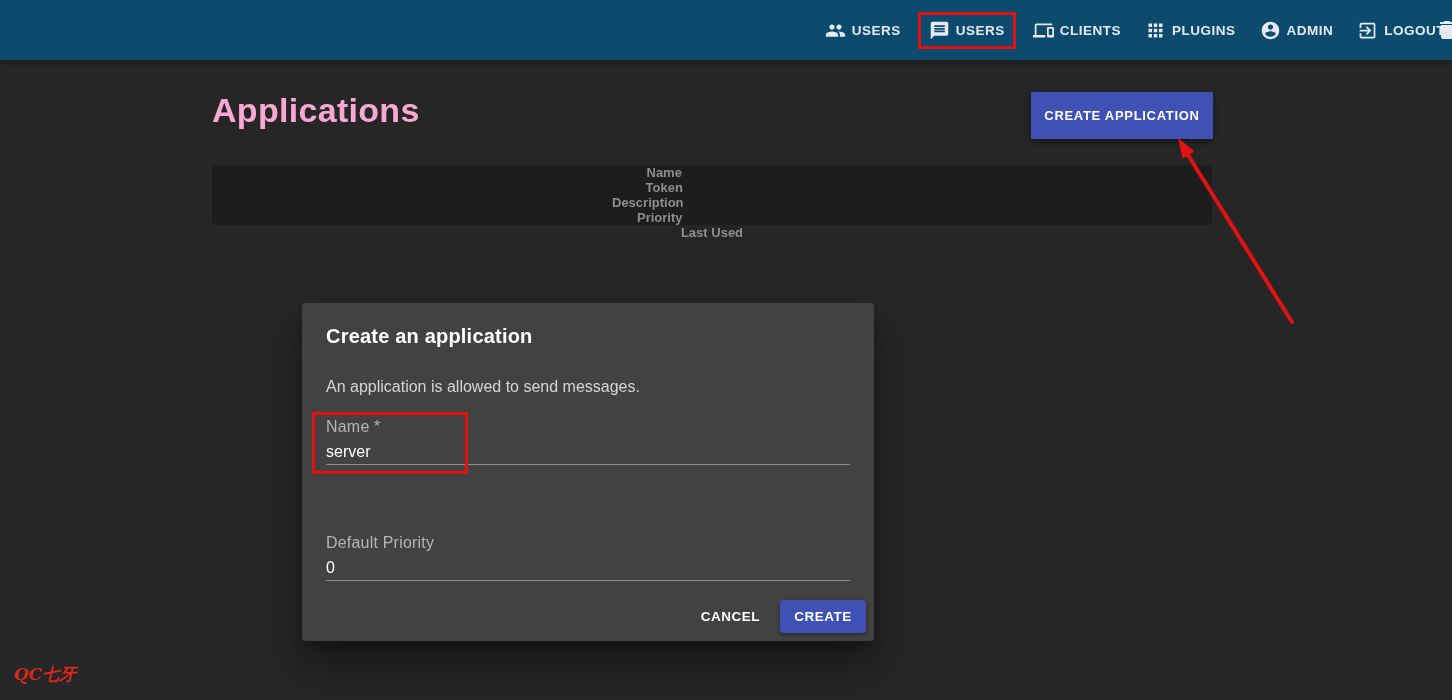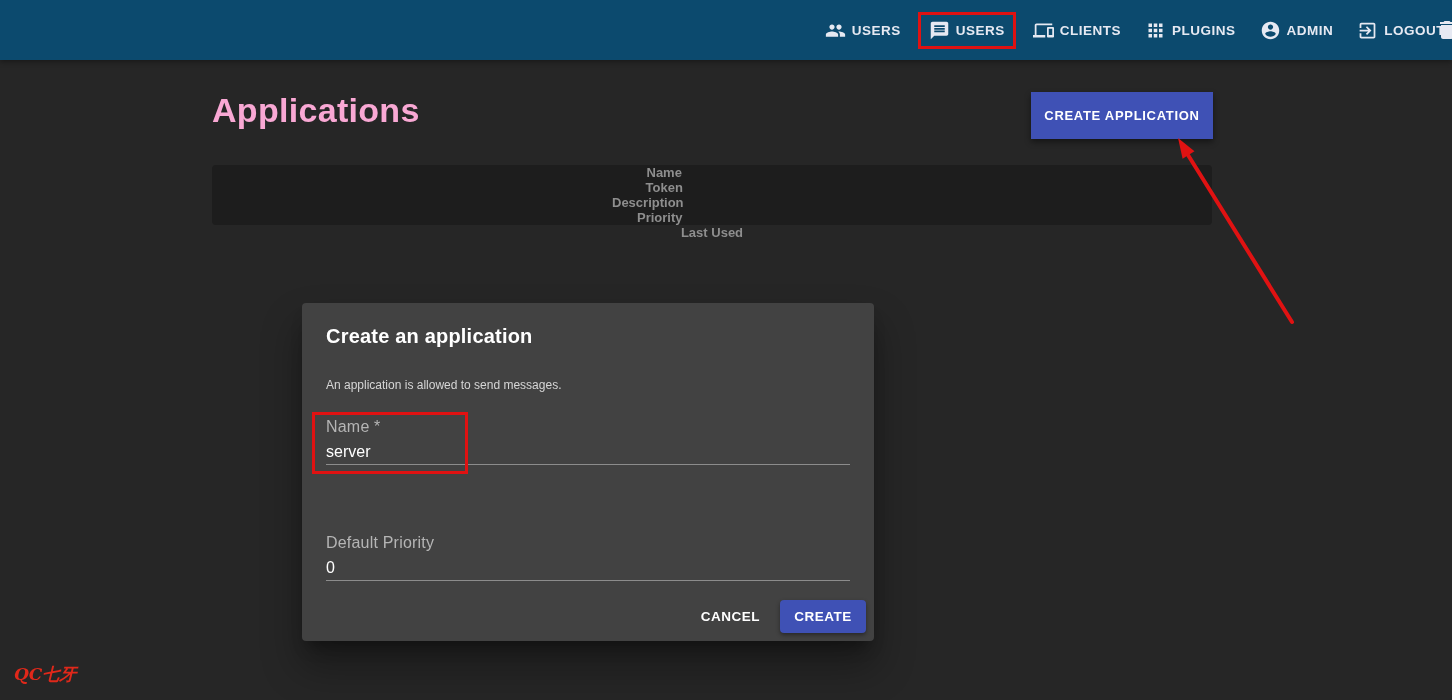--- a/index.html
+++ b/index.html
@@ -65,21 +65,21 @@
     position: absolute; left: 302px; top: 303px; width: 572px; height: 338px;
     background: #424242; border-radius: 4px; color: #fff; z-index: 10;
     box-shadow: 0 11px 15px -7px rgba(0,0,0,.4), 0 24px 38px 3px rgba(0,0,0,.3);
   }
   .dialog-title {
     position: absolute; left: 24px; top: 22px;
     font-size: 20px; font-weight: bold; letter-spacing: .2px;
   }
   .dialog-subtitle {
     position: absolute; left: 24px; top: 75px;
-    font-size: 12px; color: #d6d6d6;
+    font-size: 16px; color: #d6d6d6;
   }
   .field { position: absolute; left: 24px; width: 524px; border-bottom: 1px solid #8c8c8c; }
   .field-name     { top: 112px; height: 50px; }
   .field-shortdesc{ top: 180px; height: 40px; }
   .field-priority { top: 228px; height: 50px; }
   .field-label-small {
     position: absolute; left: 0; top: 3px;
     font-size: 16px; color: #b5b5b5; letter-spacing: .2px;
   }
   .field-label-big {

